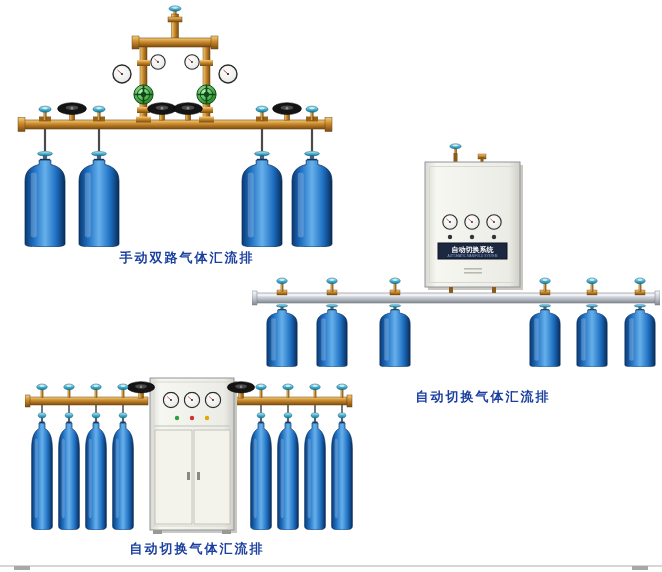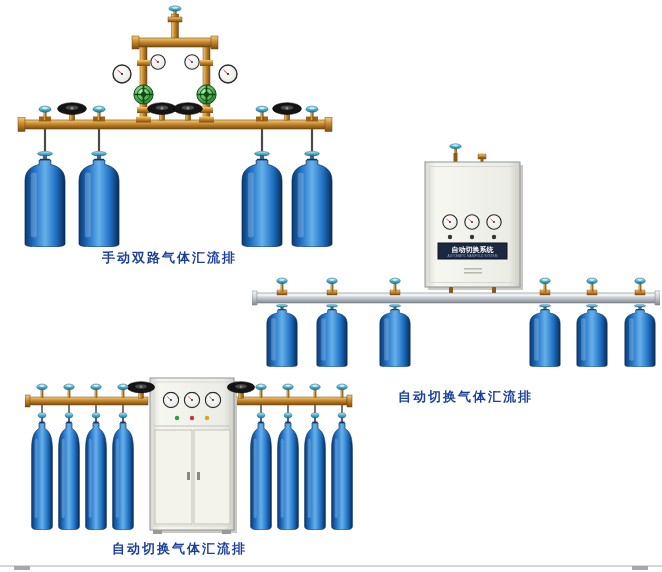--- a/index.html
+++ b/index.html
@@ -2,21 +2,21 @@
 <html><head>
 <meta charset="utf-8">
 <style>
   html,body{margin:0;padding:0;background:#fff;}
   .canvas{
     position:relative;width:662px;height:572px;background:#fff;overflow:hidden;
     font-family:"Liberation Sans","DejaVu Sans",sans-serif;
   }
   .illus{position:absolute;display:block;}
   .caption{
-    position:absolute;width:170px;text-align:left;white-space:nowrap;
+    position:absolute;width:170px;text-align:center;white-space:nowrap;
     font-size:13px;font-weight:bold;letter-spacing:2px;color:#1a3f9e;
     cursor:pointer;
   }
   .bottom-line{position:absolute;left:0;top:565px;width:662px;height:2px;background:#d6d6d6;}
   .corner-mark{position:absolute;top:566px;width:16px;height:4px;background:#a8a8a8;}
   svg text{font-family:"Liberation Sans","DejaVu Sans",sans-serif;}
 </style>
 </head>
 <body>
 

